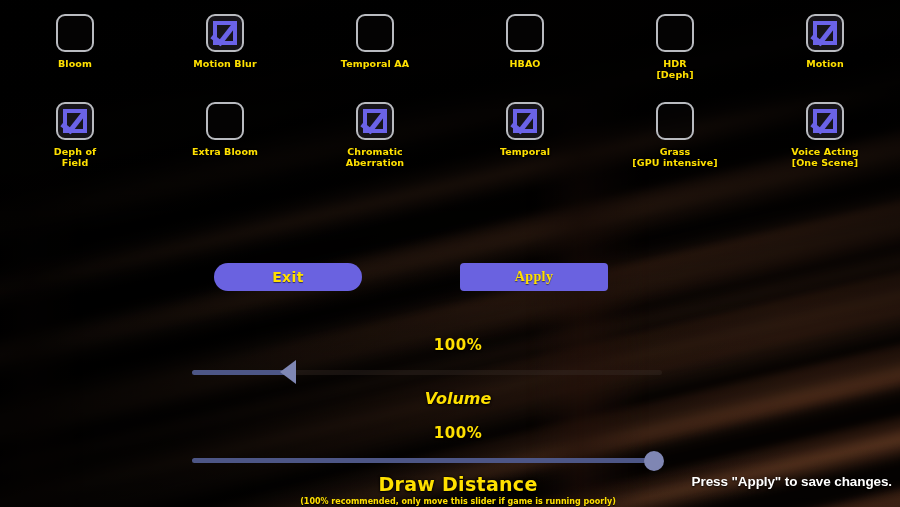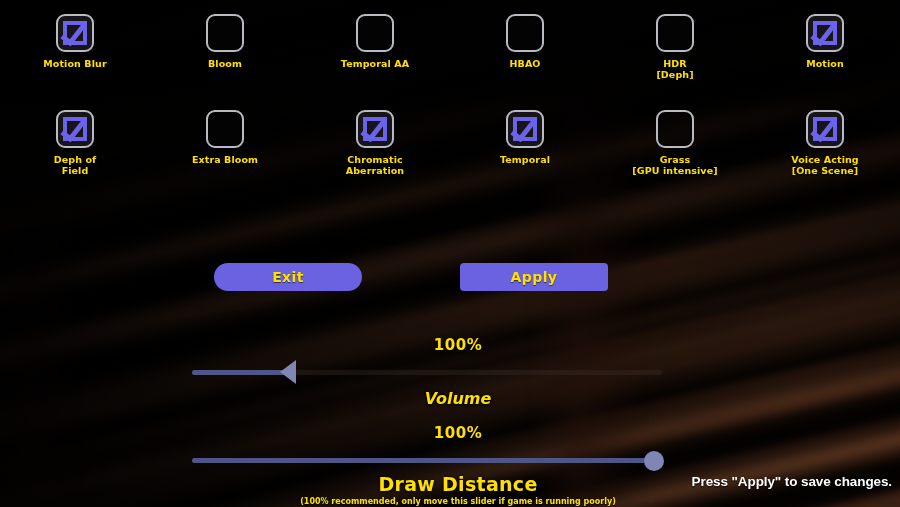--- a/index.html
+++ b/index.html
@@ -83,21 +83,21 @@
 
   
   .cb-grid {
     position:absolute;
     left:0; top:0;
     width:900px;
     display:grid;
     grid-template-columns:repeat(6, 1fr);
   }
   .cb-grid.row1 { top:14px; }
-  .cb-grid.row2 { top:110px; }
+  .cb-grid.row2 { top:102px; }
 
   .cb-cell {
     display:flex;
     flex-direction:column;
     align-items:center;
     cursor:pointer;
   }
   .cb-box {
     width:38px; height:38px;
     border-radius:9px;
@@ -154,21 +154,21 @@
     color:#ffe000;
     font-size:14px;
     font-weight:bold;
     font-family:"DejaVu Sans", sans-serif;
     letter-spacing:0.4px;
     cursor:pointer;
     text-shadow:0 1px 1px rgba(0,0,0,0.55);
     display:flex; align-items:center; justify-content:center;
   }
   .btn-exit  { left:214px; width:148px;border-radius:14px; }
-  .btn-apply { left:460px; width:148px; }
+  .btn-apply { left:460px; width:148px;font-family:Liberation Serif, serif; }
 
   
   .slider-block { position:absolute; left:8px; width:900px; }
   .slider-value {
     text-align:center;
     color:#ffe000;
     font-size:15px;
     font-weight:bold;
     letter-spacing:0.5px;
     text-shadow:0 1px 2px #000;
@@ -258,27 +258,27 @@
   <div class="layer vign-left"></div>
   <div class="layer vign-top"></div>
   <div class="layer vign-bottom"></div>
 </div>
 
 <div id="ui">
 
   <div class="cb-grid row1">
 
     <div class="cb-cell">
+      <div class="cb-box"></div>
+      <div class="cb-label">Bloom</div>
+    </div>
+
+    <div class="cb-cell">
       <div class="cb-box checked"></div>
       <div class="cb-label">Motion Blur</div>
-    </div>
-
-    <div class="cb-cell">
-      <div class="cb-box"></div>
-      <div class="cb-label">Bloom</div>
     </div>
 
     <div class="cb-cell">
       <div class="cb-box"></div>
       <div class="cb-label">Temporal AA</div>
     </div>
 
     <div class="cb-cell">
       <div class="cb-box"></div>
       <div class="cb-label">HBAO</div>

